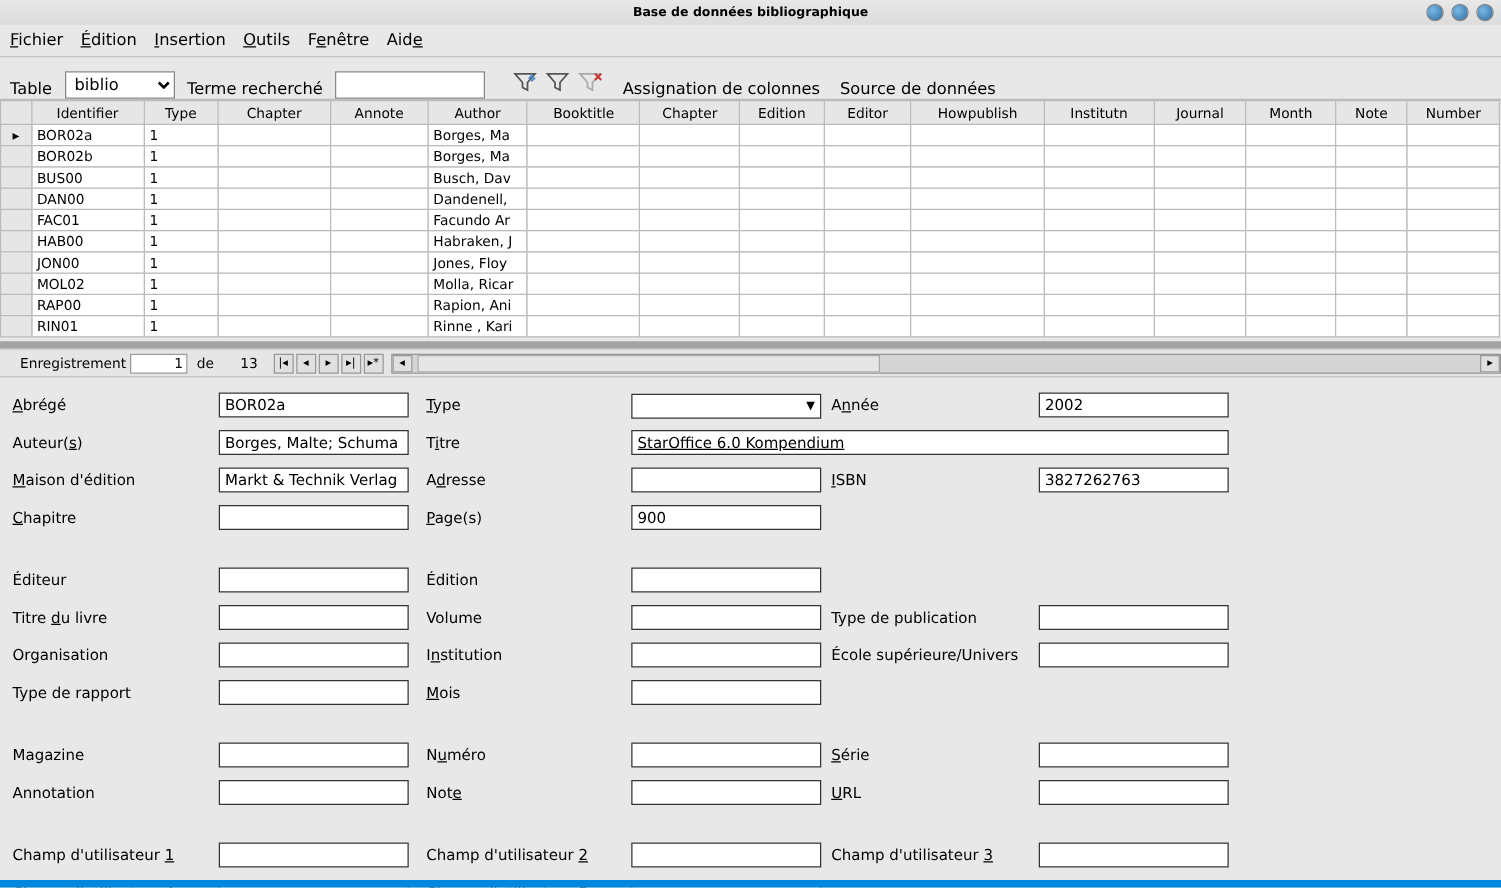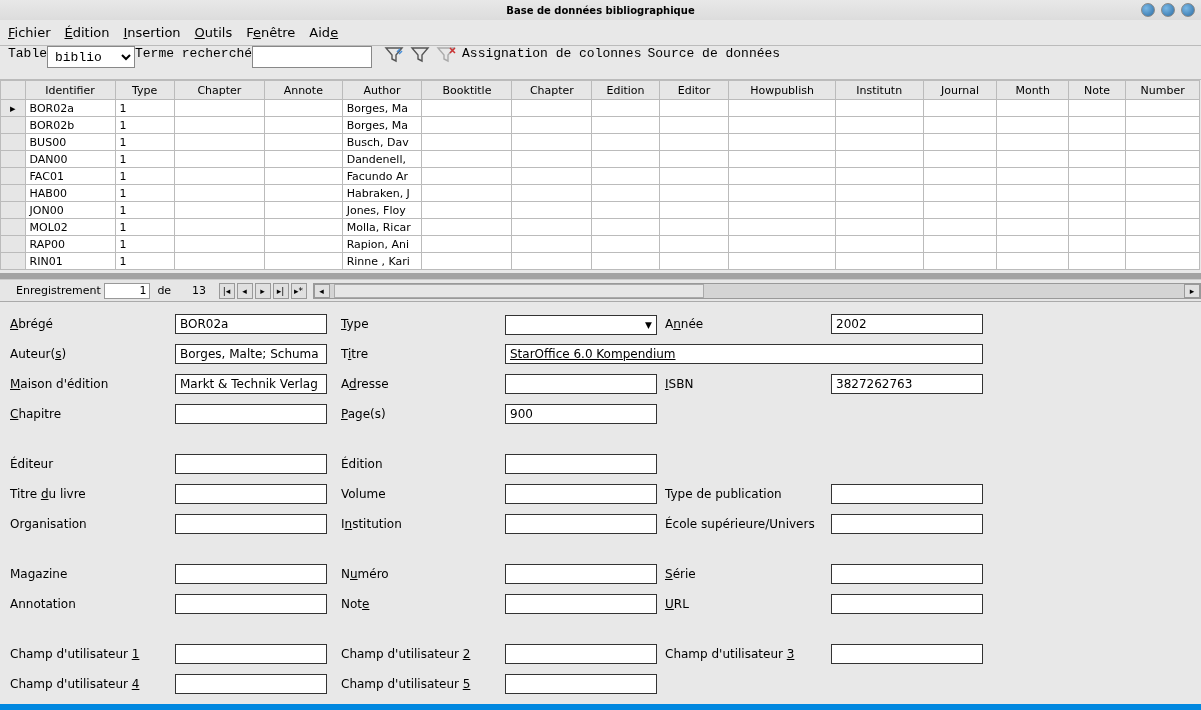--- a/index.html
+++ b/index.html
@@ -3,21 +3,21 @@
 <meta charset="utf-8">
 <style>
   * { box-sizing: border-box; margin: 0; padding: 0; }
   html, body { width: 1201px; height: 710px; font-family: "DejaVu Sans", Arial, sans-serif; font-size: 12px; background: #e8e8e8; overflow: hidden; }
   .title-bar { height: 20px; background: linear-gradient(#e8e8e8,#dcdcdc); display: flex; align-items: center; justify-content: center; position: relative; font-weight: bold; font-size: 10px; }
   .win-buttons { position: absolute; right: 6px; top: 3px; display: flex; gap: 6px; }
   .win-btn { width: 14px; height: 14px; border-radius: 7px; background: radial-gradient(circle at 35% 35%, #7ab8e6, #2d6da3); border: 1px solid #888; }
   .menu-bar { height: 26px; background: #e8e8e8; border-bottom: 1px solid #bbb; display: flex; align-items: center; padding: 0 8px; gap: 14px; font-size: 13px; }
   .menu-item { cursor: default; }
   .menu-item .ul { text-decoration: underline; }
-  .toolbar { height: 34px; background: #e8e8e8; border-bottom: 1px solid #bbb; display: flex; align-items: flex-start; padding: 0 8px; font-size: 13px; font-family: Liberation Mono, monospace; }
+  .toolbar { height: 34px; background: #e8e8e8; border-bottom: 1px solid #bbb; display: flex; align-items: flex-end; padding: 0 8px; gap: 10px; font-size: 13px; }
   .toolbar-label { }
   select.combo, input.combo { border: 1px solid #888; background: #fff; height: 22px; font: inherit; padding: 1px 3px; }
   input.text { border: 1px solid #888; background: #fff; height: 22px; font: inherit; padding: 1px 3px; }
   .filter-icons { display: flex; gap: 6px; align-items: center; margin-left: 12px; }
   .filter-icons svg { width: 20px; height: 18px; }
   .tb-link { margin-left: 6px; cursor: default; }
 
   .grid-area { height: 222px; display: flex; flex-direction: column; border-bottom: 1px solid #aaa; }
   .grid-scroll { flex: 1; overflow: hidden; border-bottom: 6px solid #a3a3a3; }
   table.grid { border-collapse: collapse; width: 1200px; table-layout: fixed; }
@@ -419,20 +419,26 @@
 
     <div class="form-row">
       <div class="col-l"><label class="lbl">Organisation</label></div>
       <div class="col-f"><input type="text" value="" style=""></div>
       <div class="col-l2"><label class="lbl">I<span class="ul">n</span>stitution</label></div>
       <div class="col-f2"><input type="text" value="" style=""></div>
       <div class="col-l3"><label class="lbl">École supérieure/Univers</label></div>
       <div class="col-f3"><input type="text" value="" style=""></div>
     </div>
 
+    <div class="form-row">
+      <div class="col-l"><label class="lbl">Type de rapport</label></div>
+      <div class="col-f"><input type="text" value="" style=""></div>
+      <div class="col-l2"><label class="lbl"><span class="ul">M</span>ois</label></div>
+      <div class="col-f2"><input type="text" value="" style=""></div>
+    </div>
 
     <div class="spacer-row"></div>
 
     <div class="form-row">
       <div class="col-l"><label class="lbl">Magazine</label></div>
       <div class="col-f"><input type="text" value="" style=""></div>
       <div class="col-l2"><label class="lbl">N<span class="ul">u</span>méro</label></div>
       <div class="col-f2"><input type="text" value="" style=""></div>
       <div class="col-l3"><label class="lbl"><span class="ul">S</span>érie</label></div>
       <div class="col-f3"><input type="text" value="" style=""></div>

